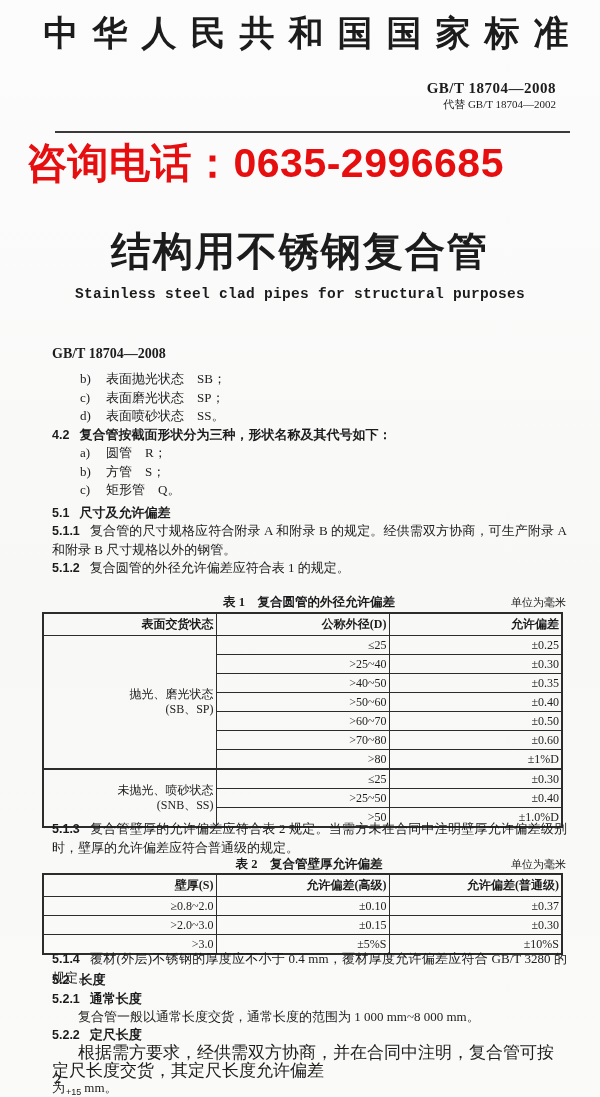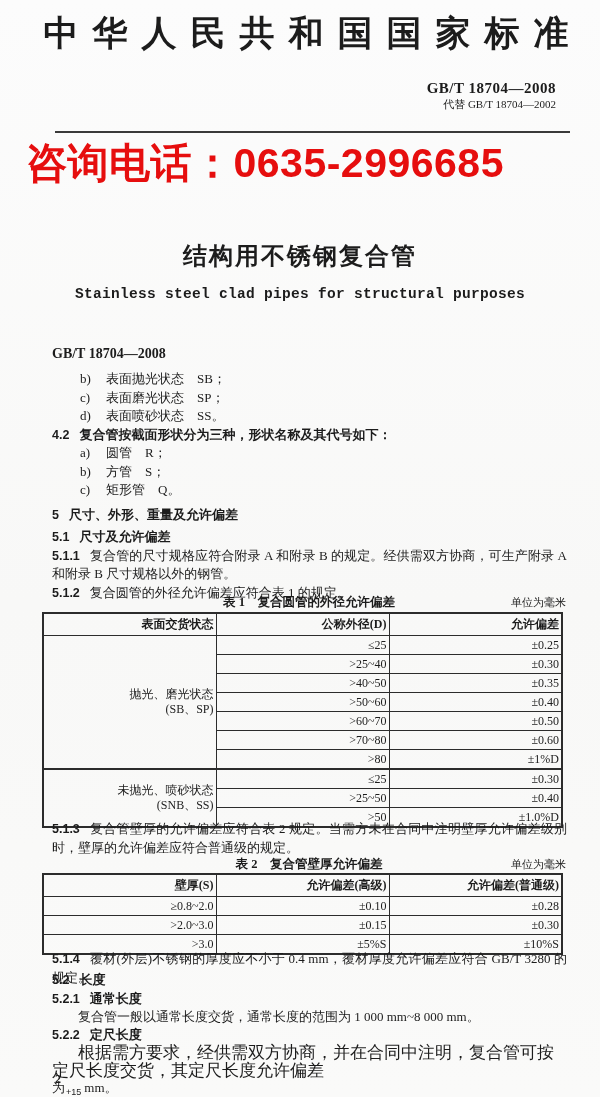--- a/index.html
+++ b/index.html
@@ -32,22 +32,22 @@
   
   .watermark {
     position:absolute; top:136px; left:26px;
     font-family:"Liberation Sans","DejaVu Sans",sans-serif;
     font-weight:bold; font-size:41px; white-space:nowrap;
     letter-spacing:0.5px;
   }
   
   .doc-title {
     position:absolute; top:224px; left:0; right:0;
-    text-align:center; font-size:24px; font-weight:bold;
-    letter-spacing:2px; margin:16px;
+    text-align:center; font-size:40px; font-weight:bold;
+    letter-spacing:2px; margin:0;
   }
   .doc-title-en {
     position:absolute; top:286px; left:0; right:0;
     text-align:center; font-size:14.5px; font-weight:bold;
     letter-spacing:0.3px;
     font-family:Liberation Mono, monospace;
   }
   .running-no {
     position:absolute; top:346px; left:52px;
     font-weight:bold; font-size:14px;
@@ -148,23 +148,20 @@
     </div>
     <div class="li-row">
       <span class="li-label">b)</span>
       <span>方管　S；</span>
     </div>
     <div class="li-row">
       <span class="li-label">c)</span>
       <span>矩形管　Q。</span>
     </div>
 
-    <div class="sec5">
-      <span class="cnum">5</span><span>尺寸、外形、重量及允许偏差</span>
-    </div>
 
     <div class="c51">
       <span class="cnum">5.1</span><span>尺寸及允许偏差</span>
     </div>
 
     <div class="clause-para">
       <span class="cnum">5.1.1</span><span>复合管的尺寸规格应符合附录 A 和附录 B 的规定。经供需双方协商，可生产附录 A 和附录 B 尺寸规格以外的钢管。</span>
     </div>
 
     <div class="clause-para">
@@ -247,21 +244,21 @@
   <table class="gbt t2">
     <tbody>
         <tr class="thead">
       <td>壁厚(S)</td>
       <td>允许偏差(高级)</td>
       <td>允许偏差(普通级)</td>
     </tr>
     <tr>
       <td>≥0.8~2.0</td>
       <td>±0.10</td>
-      <td>±0.28</td>
+      <td>±0.37</td>
     </tr>
     <tr>
       <td>&gt;2.0~3.0</td>
       <td>±0.15</td>
       <td>±0.30</td>
     </tr>
     <tr>
       <td>&gt;3.0</td>
       <td>±5%S</td>
       <td>±10%S</td>

